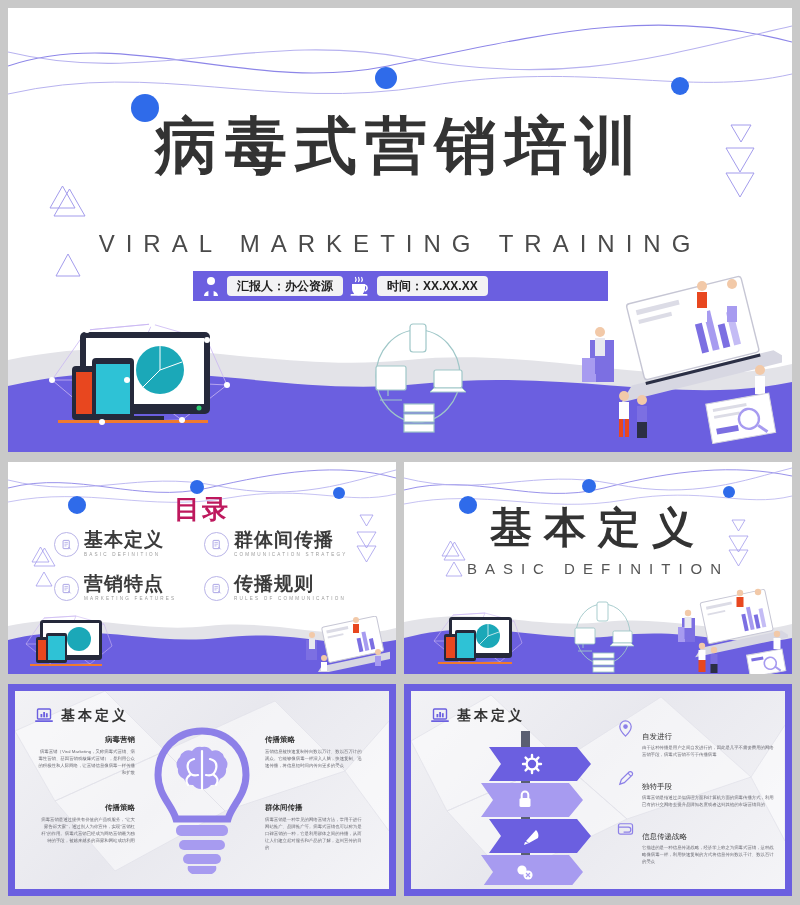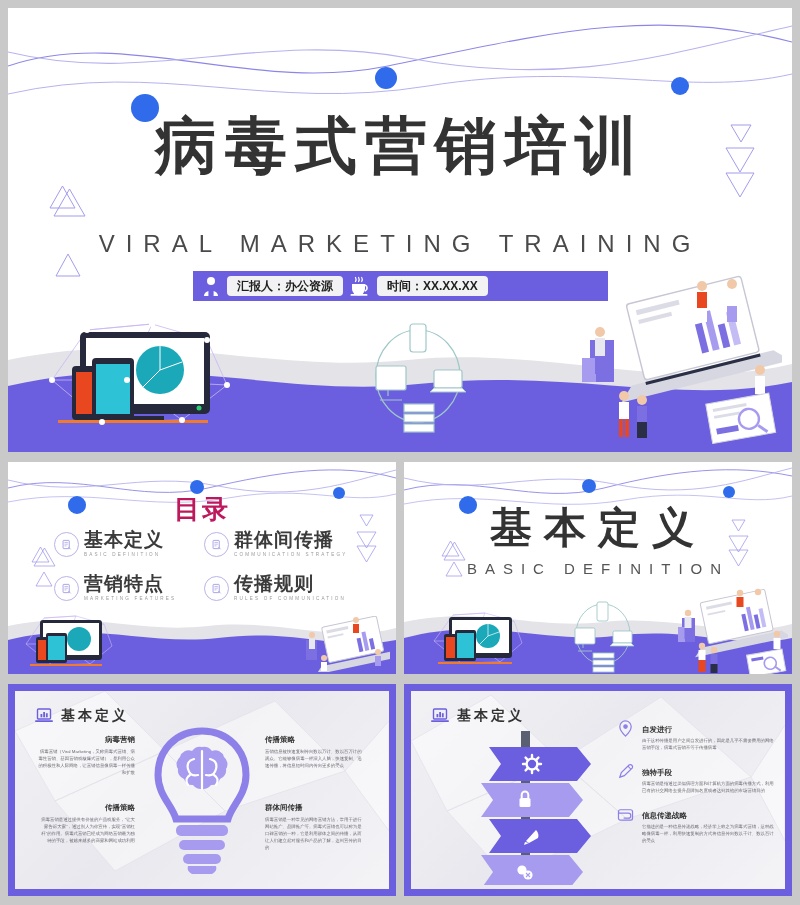--- a/index.html
+++ b/index.html
@@ -92,21 +92,21 @@
   .blk{position:absolute;width:98px;}
   .blk h4{margin:0 0 3px 0;font-size:7.5px;color:#333;font-weight:bold;
       font-family:"DejaVu Sans","Liberation Sans",sans-serif;}
   .blk p{margin:0;font-size:4.4px;line-height:7px;color:#6a6a72;}
   .blk.right-al{text-align:right;}
 
   
   .lst{position:absolute;left:205px;top:26px;width:160px;}
   .lrow{display:flex;gap:7px;margin-bottom:9px;}
   .lico{width:19px;height:19px;flex:0 0 auto;margin-top:2px;}
-  .lbody h4{margin:8px 0 2px 0;font-size:7.5px;color:#333;font-weight:bold;
+  .lbody h4{margin:15px 0 2px 0;font-size:7.5px;color:#333;font-weight:normal;
       font-family:"DejaVu Sans","Liberation Sans",sans-serif;}
   .lbody p{margin:0;font-size:4.4px;line-height:7px;color:#6a6a72;}
 </style>
 </head>
 <body>
 
 <div class="sheet">
 
   <div class="slide" id="slide-title">
 

